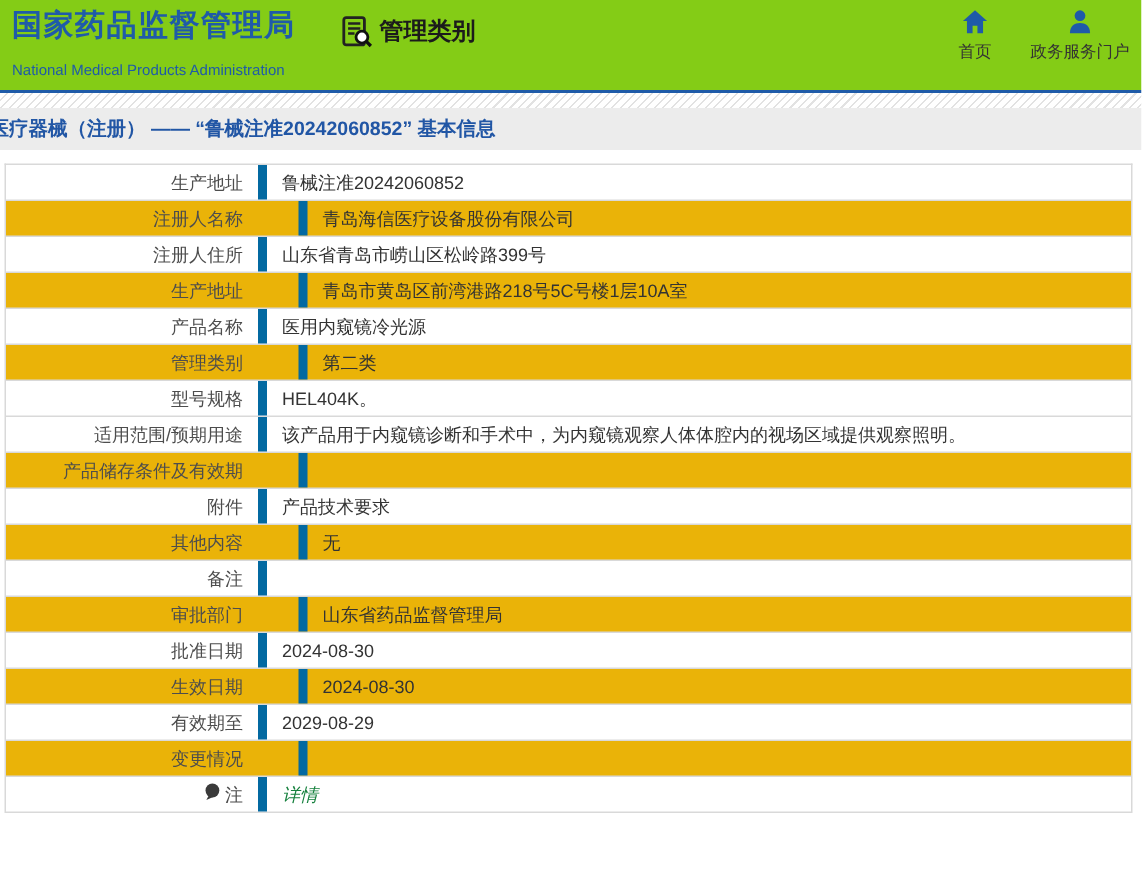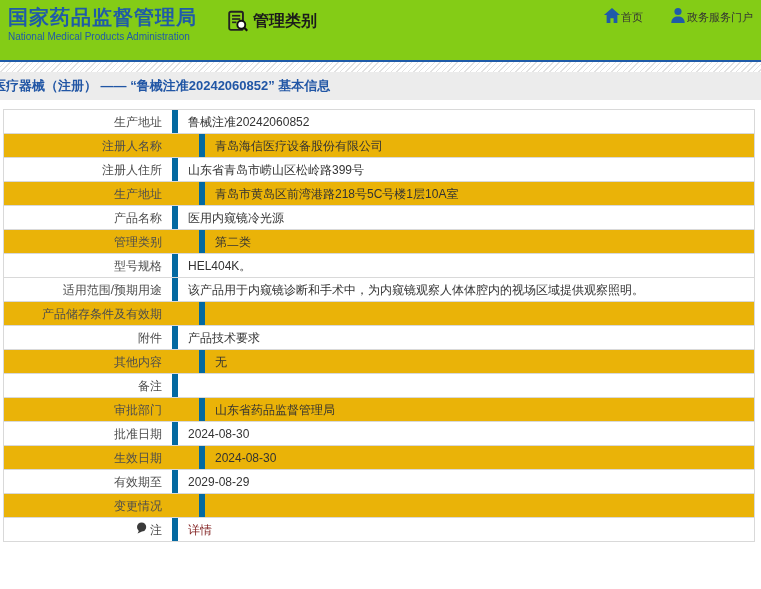--- a/index.html
+++ b/index.html
@@ -22,21 +22,21 @@
     color: #1f5ba8;
     font-size: 20px;
     font-weight: bold;
     letter-spacing: 1px;
     line-height: 24px;
   }
   .brand-sub {
     color: #1f5ba8;
     font-size: 10px;
     line-height: 14px;
-    margin-top: 1px;
+    margin-top: 12px;
   }
   .data-query {
     display: flex;
     align-items: center;
     margin: 10px 0 0 30px;
     cursor: pointer;
   }
   .data-query svg { display: block; }
   .data-query-label {
     color: #1b1b1b;
@@ -46,21 +46,21 @@
   }
   .top-links {
     position: absolute;
     right: 8px;
     top: 6px;
     display: flex;
     gap: 26px;
   }
   .top-link {
     display: flex;
-    flex-direction: row;
+    flex-direction: column;
     align-items: center;
     cursor: pointer;
     text-align: center;
   }
   .top-link svg { display: block; }
   .top-link-label {
     color: #333;
     font-size: 11px;
     margin-top: 4px;
     white-space: nowrap;
@@ -120,23 +120,24 @@
     text-align: right;
     color: #4d4d4d;
     flex-shrink: 0;
   }
   .cell.value {
     flex: 1;
     border-left: 6px solid #0369a1;
     color: #333333;
   }
   .cell.value a {
-    color: #7f1d1d;
+    color: #15803d;
     text-decoration: none;
     cursor: pointer;
+    font-style: italic;
   }
   .note-icon { margin-right: 3px; display: inline-block; }
 </style>
 </head>
 <body>
 
 <div class="header">
   <div class="brand">
     <div class="brand-title">国家药品监督管理局</div>
     <div class="brand-sub">National Medical Products Administration</div>

